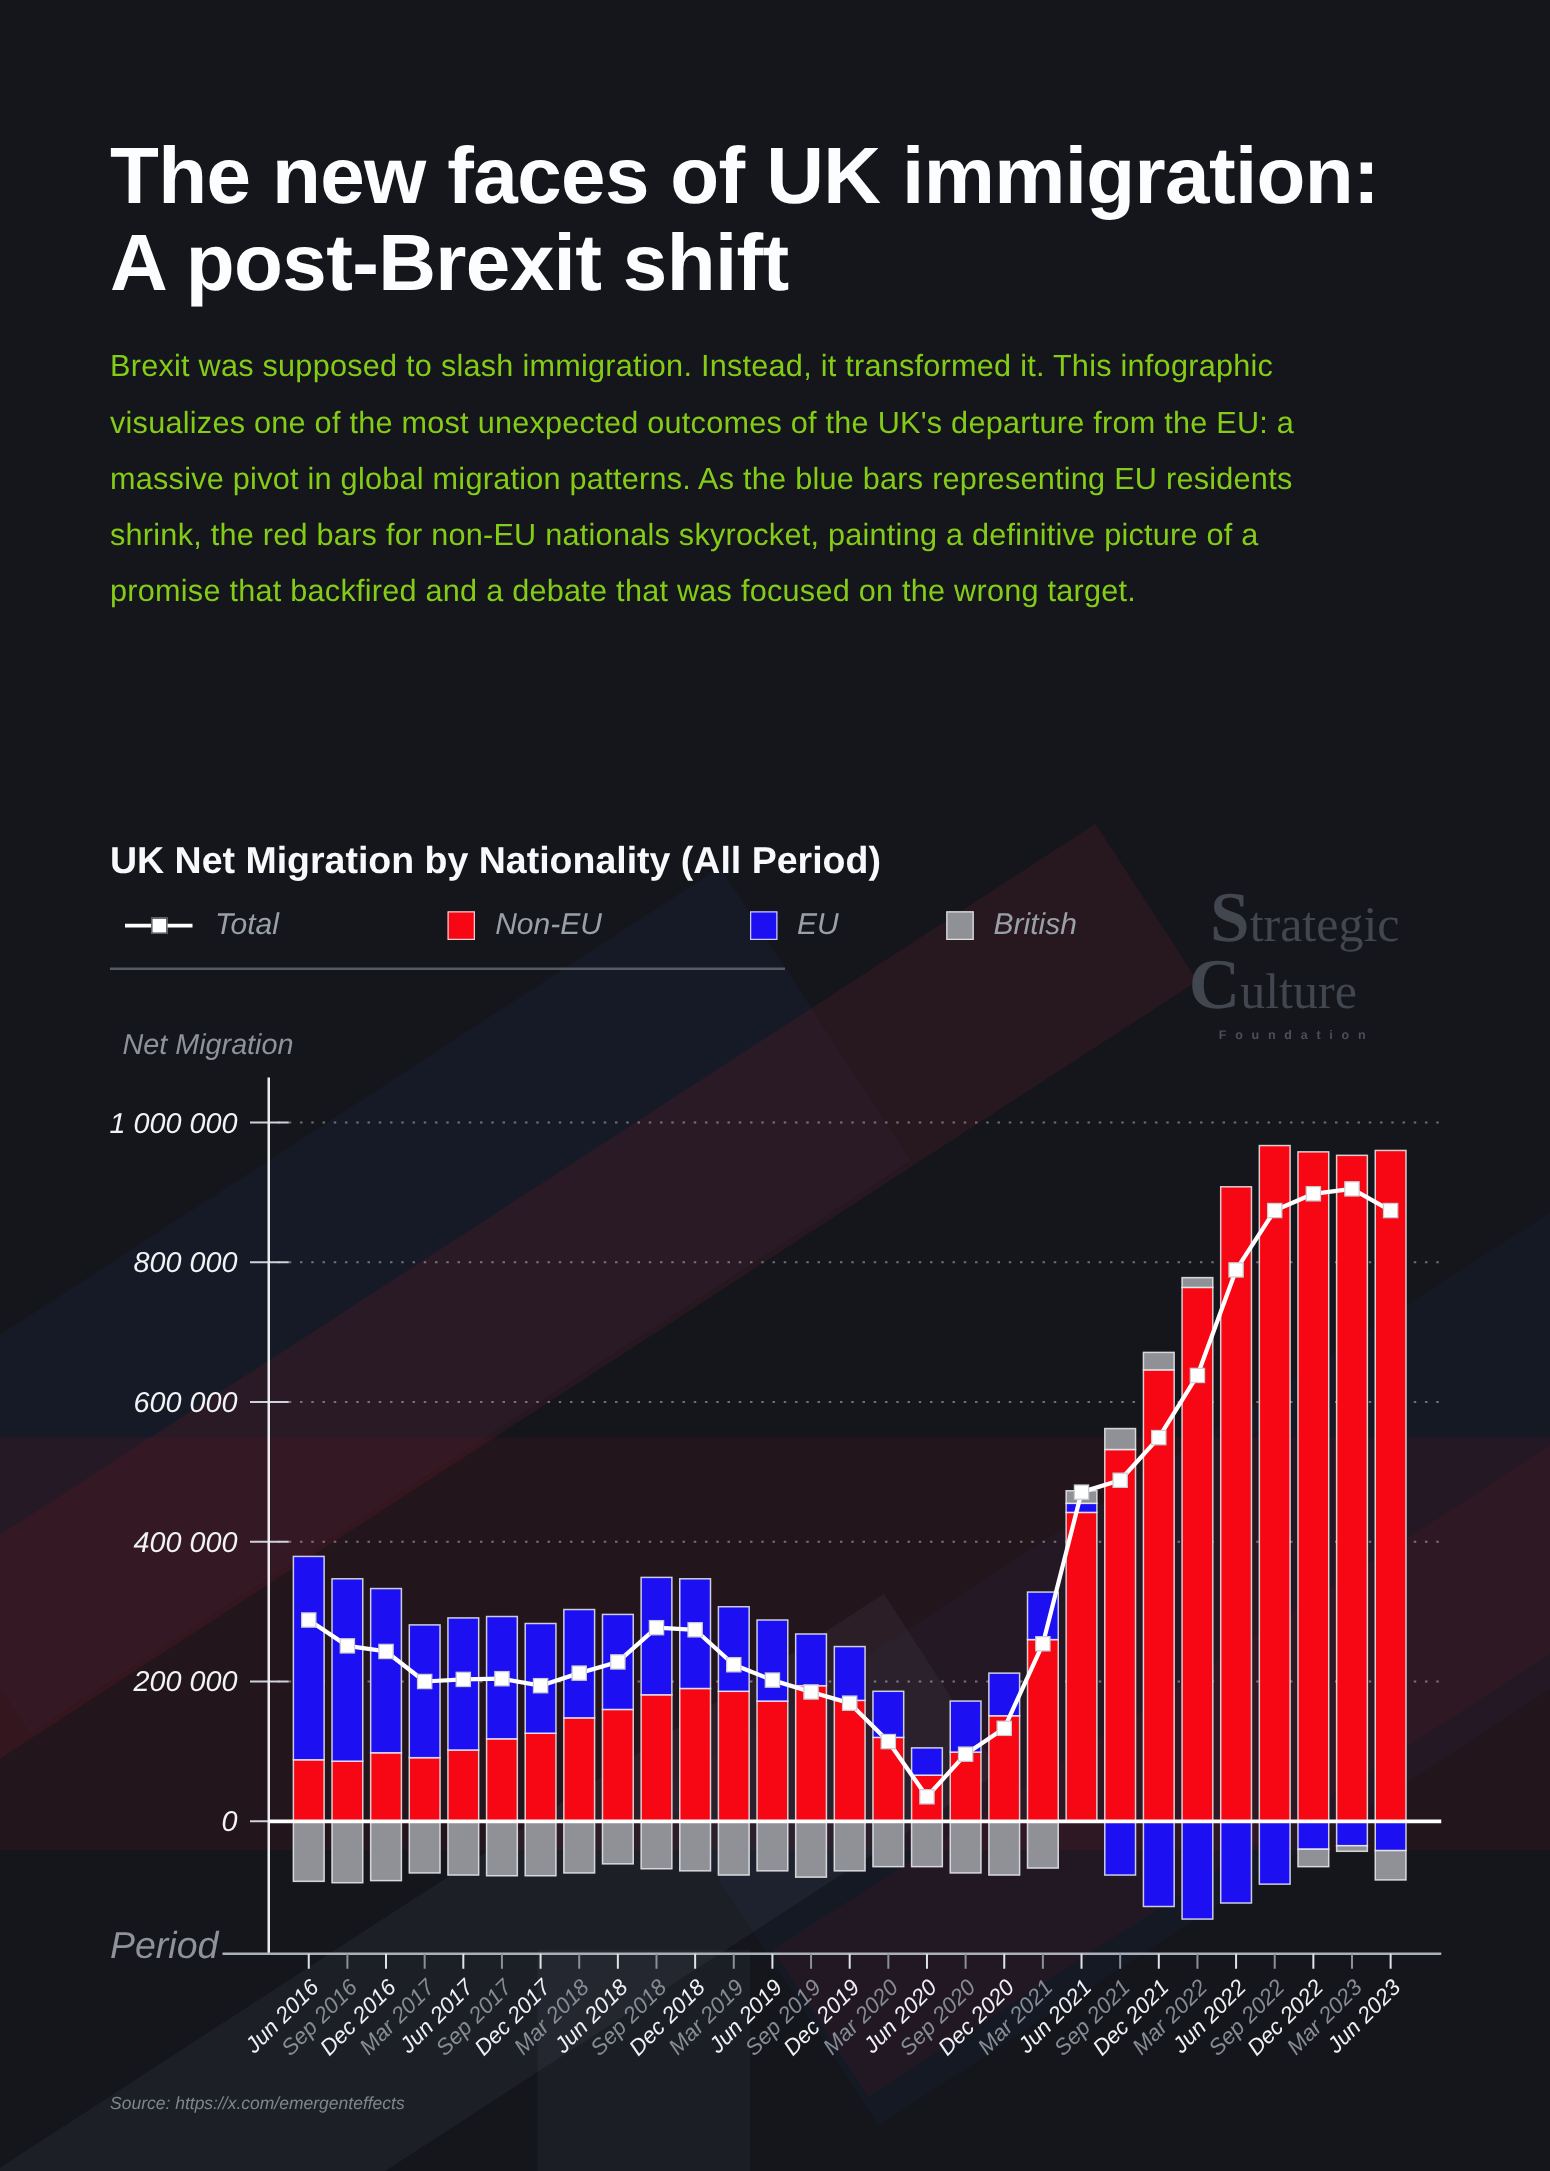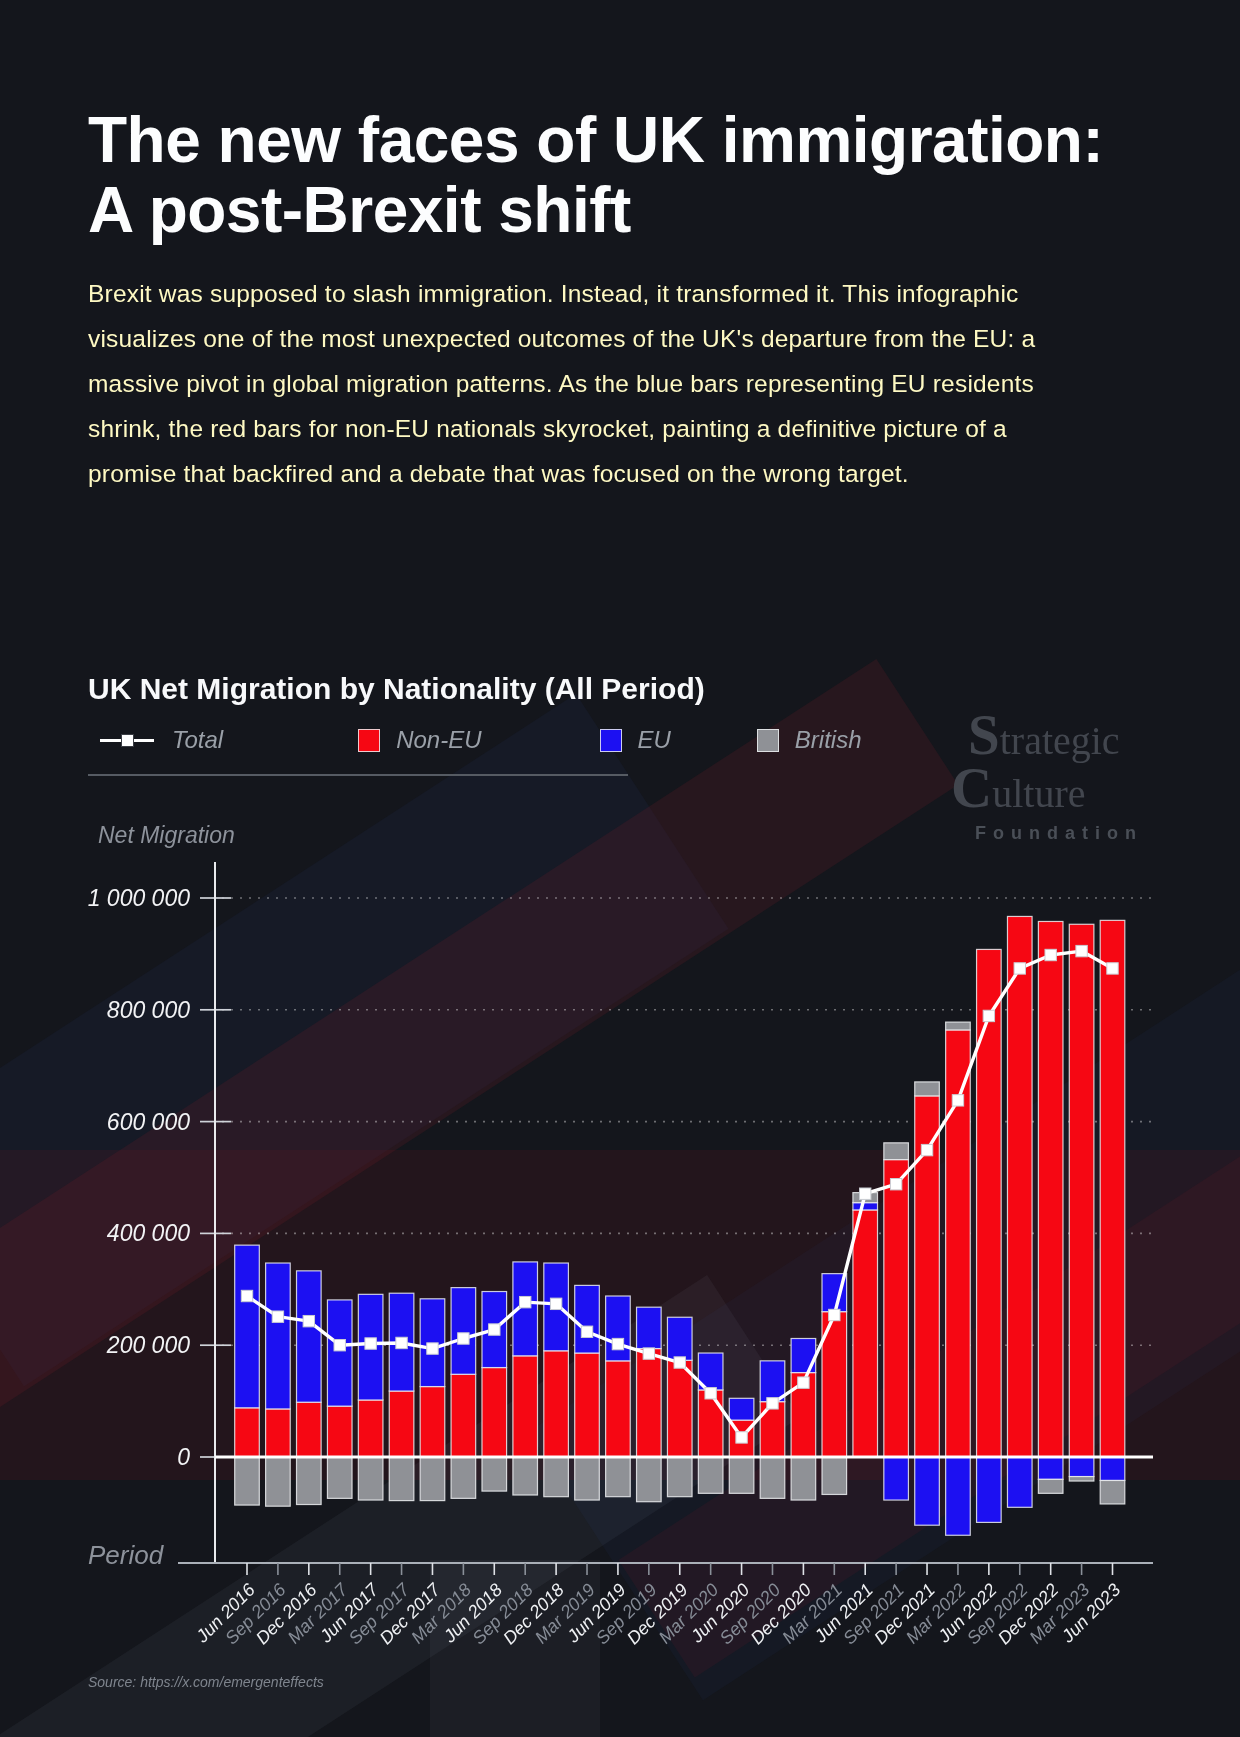--- a/index.html
+++ b/index.html
@@ -13,42 +13,42 @@
   .bg-band{left:0;top:1150px;width:1240px;height:330px;background:rgba(120,22,32,.15);}
   .bg-diag1{left:-140px;top:960px;width:1150px;height:150px;background:rgba(135,28,40,.17);transform:rotate(-33deg);}
   .bg-diag2{left:580px;top:1290px;width:950px;height:140px;background:rgba(135,28,40,.12);transform:rotate(-33deg);}
   .bg-light1{left:-120px;top:1520px;width:950px;height:170px;background:rgba(190,200,215,.055);transform:rotate(-33deg);}
   .bg-light2{left:430px;top:1560px;width:170px;height:220px;background:rgba(190,200,215,.05);}
   .content{position:relative;z-index:2;}
 
   .title{position:absolute;left:88px;top:62px;width:1060px;font-size:64px;line-height:70px;
          font-weight:800;letter-spacing:-.5px;color:#fcfdfe;}
   .intro{position:absolute;left:88px;top:246px;width:962px;font-size:24.5px;line-height:45px;
-         color:#fef9c3;letter-spacing:.2px;}
+         color:#84cc16;letter-spacing:.2px;}
   .chart-heading{position:absolute;left:88px;top:641px;font-size:30px;font-weight:800;color:#f8f9fb;margin-top:31px;}
 
   .legend{position:absolute;left:100px;top:726px;height:28px;display:flex;align-items:flex-start;}
   .legend-item{display:flex;align-items:center;}
   .legend-label{font-style:italic;font-size:24px;color:#9aa0a8;}
   .total-icon{position:relative;width:54px;height:12px;display:inline-block;margin-right:18px;}
   .total-icon .bar{position:absolute;left:0;top:5px;width:54px;height:3px;background:#fff;}
   .total-icon .sq{position:absolute;left:21px;top:0;width:11px;height:11px;background:#fff;border:1px solid #3a3d44;}
   .swatch{width:22px;height:23px;border:1.5px solid rgba(235,237,240,.85);box-sizing:border-box;margin-right:16px;}
   .m-noneu{margin-left:114px;padding-left:21px;} .m-eu{margin-left:118px;} .m-brit{margin-left:86px;}
   .legend-divider{position:absolute;left:88px;top:774px;width:540px;height:2px;background:#565b63;}
 
   .logo{position:absolute;left:951px;top:706px;width:220px;color:#42464e;font-family:"Liberation Serif",serif;line-height:1;}
   .logo .l1{font-size:40px;margin-left:17px;}
   .logo .l2{font-size:40px;margin-top:-4px;}
   .logo .cap{font-size:57px;font-weight:bold;}
-  .logo .l3{font-family:"Liberation Sans",sans-serif;font-size:18px;font-weight:bold;
+  .logo .l3{font-family:"Liberation Sans",sans-serif;font-size:10px;font-weight:bold;
             letter-spacing:7px;color:#4a4f57;margin:8px 0 0 24px;}
 
   .axis-y-label{position:absolute;left:98px;top:822px;font-style:italic;font-size:23px;color:#8d929b;}
-  .axis-x-label{position:absolute;left:88px;top:1540px;font-style:italic;font-size:26px;color:#8d929b;}
+  .axis-x-label{position:absolute;left:88px;top:1540px;font-style:italic;font-size:30px;color:#8d929b;}
   .source{position:absolute;left:88px;top:1674px;font-style:italic;font-size:14px;color:#7f858e;}
 
   #chart-svg{position:absolute;left:0;top:0;z-index:2;}
   .ytick{font-family:"Liberation Sans",sans-serif;font-style:italic;font-size:23px;fill:#f2f3f5;}
   .xtick{font-family:"Liberation Sans",sans-serif;font-style:italic;font-size:18px;}
 </style>
 </head>
 <body>
 
 <div class="page">

